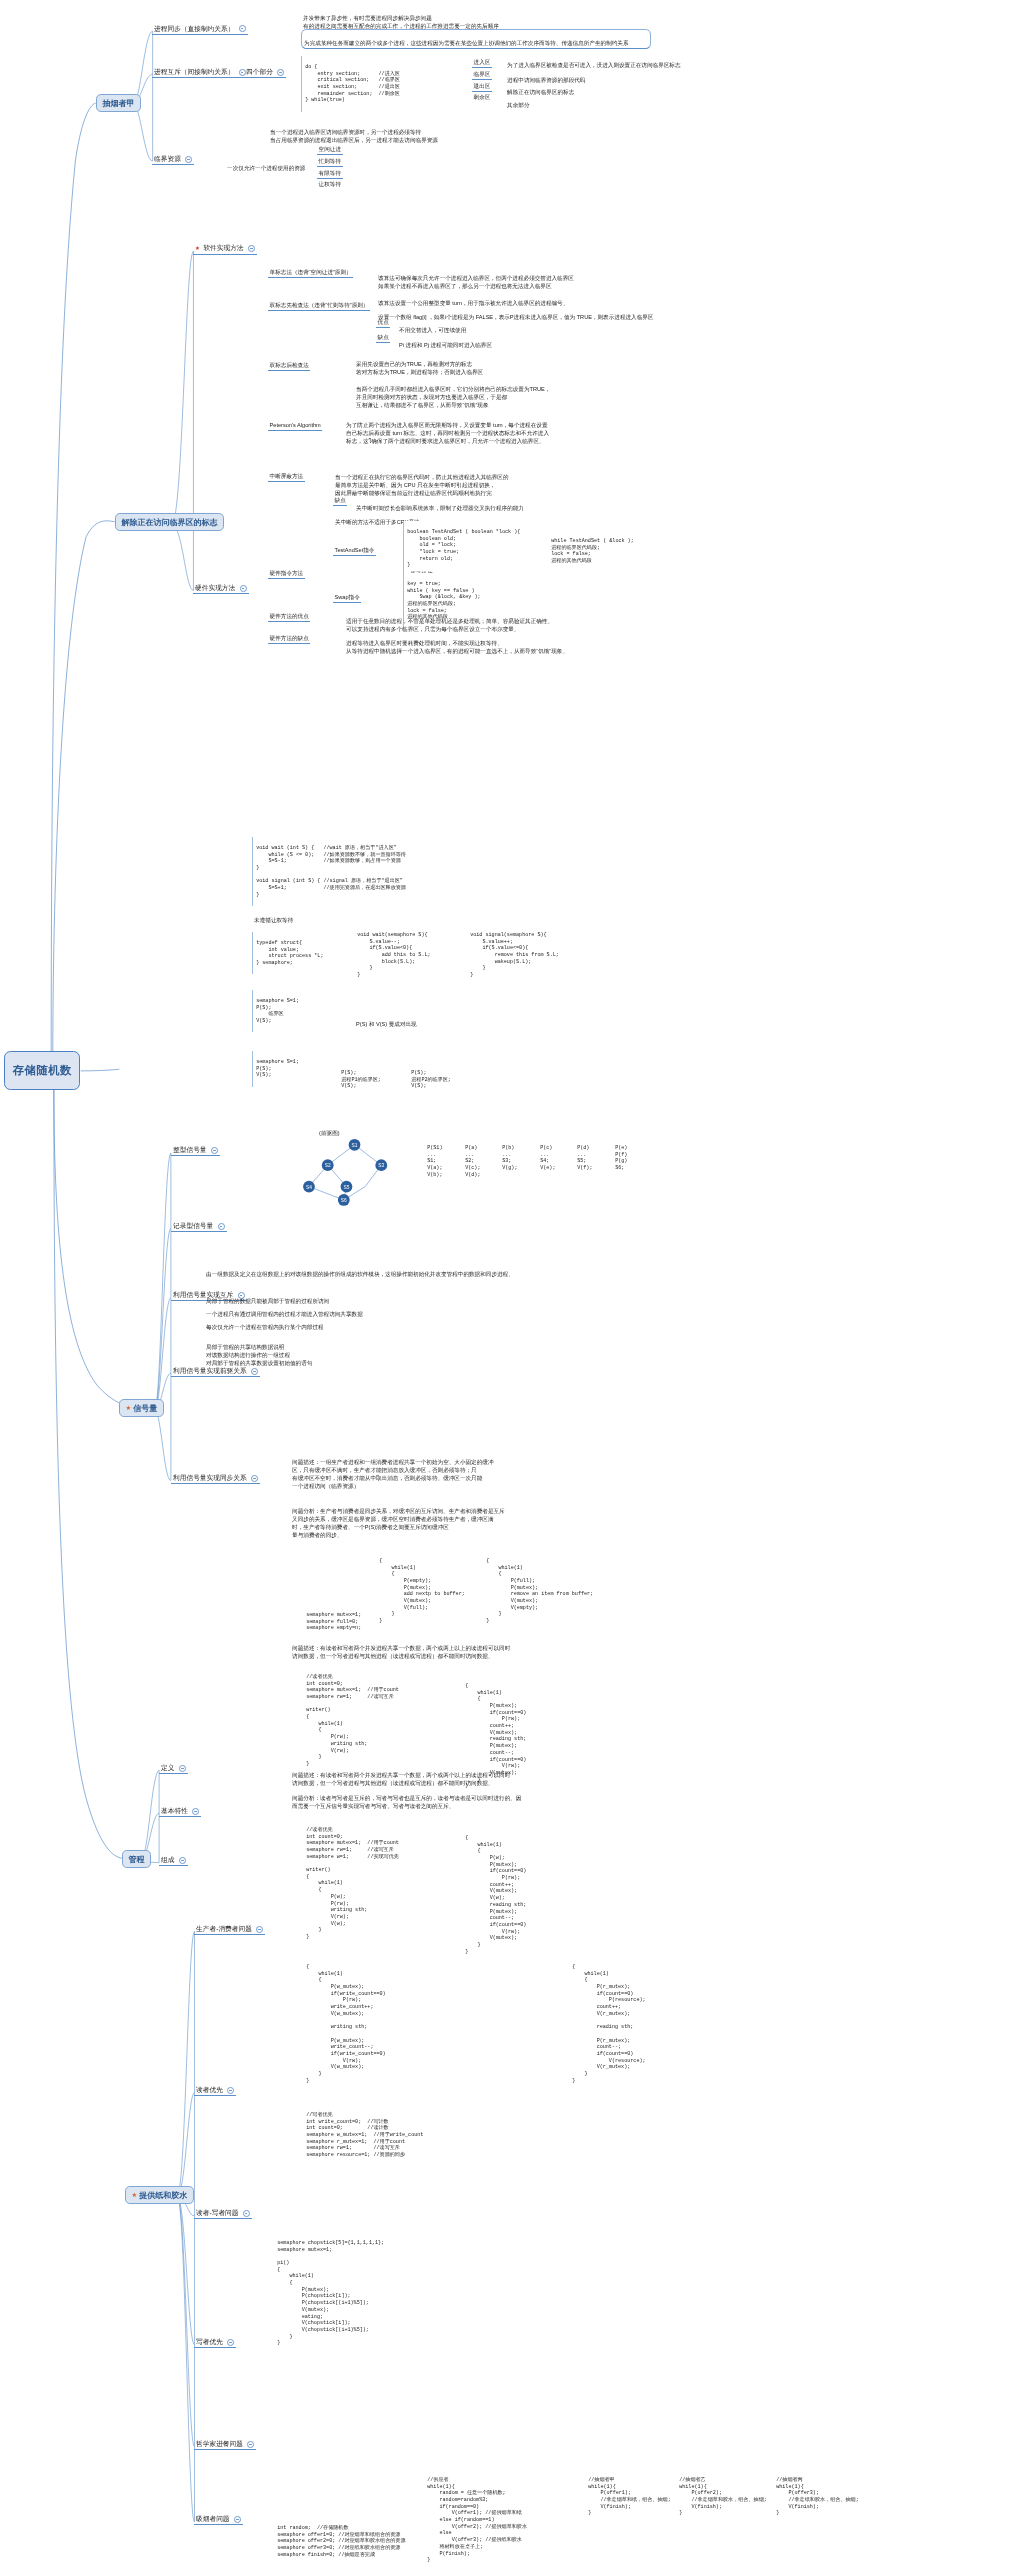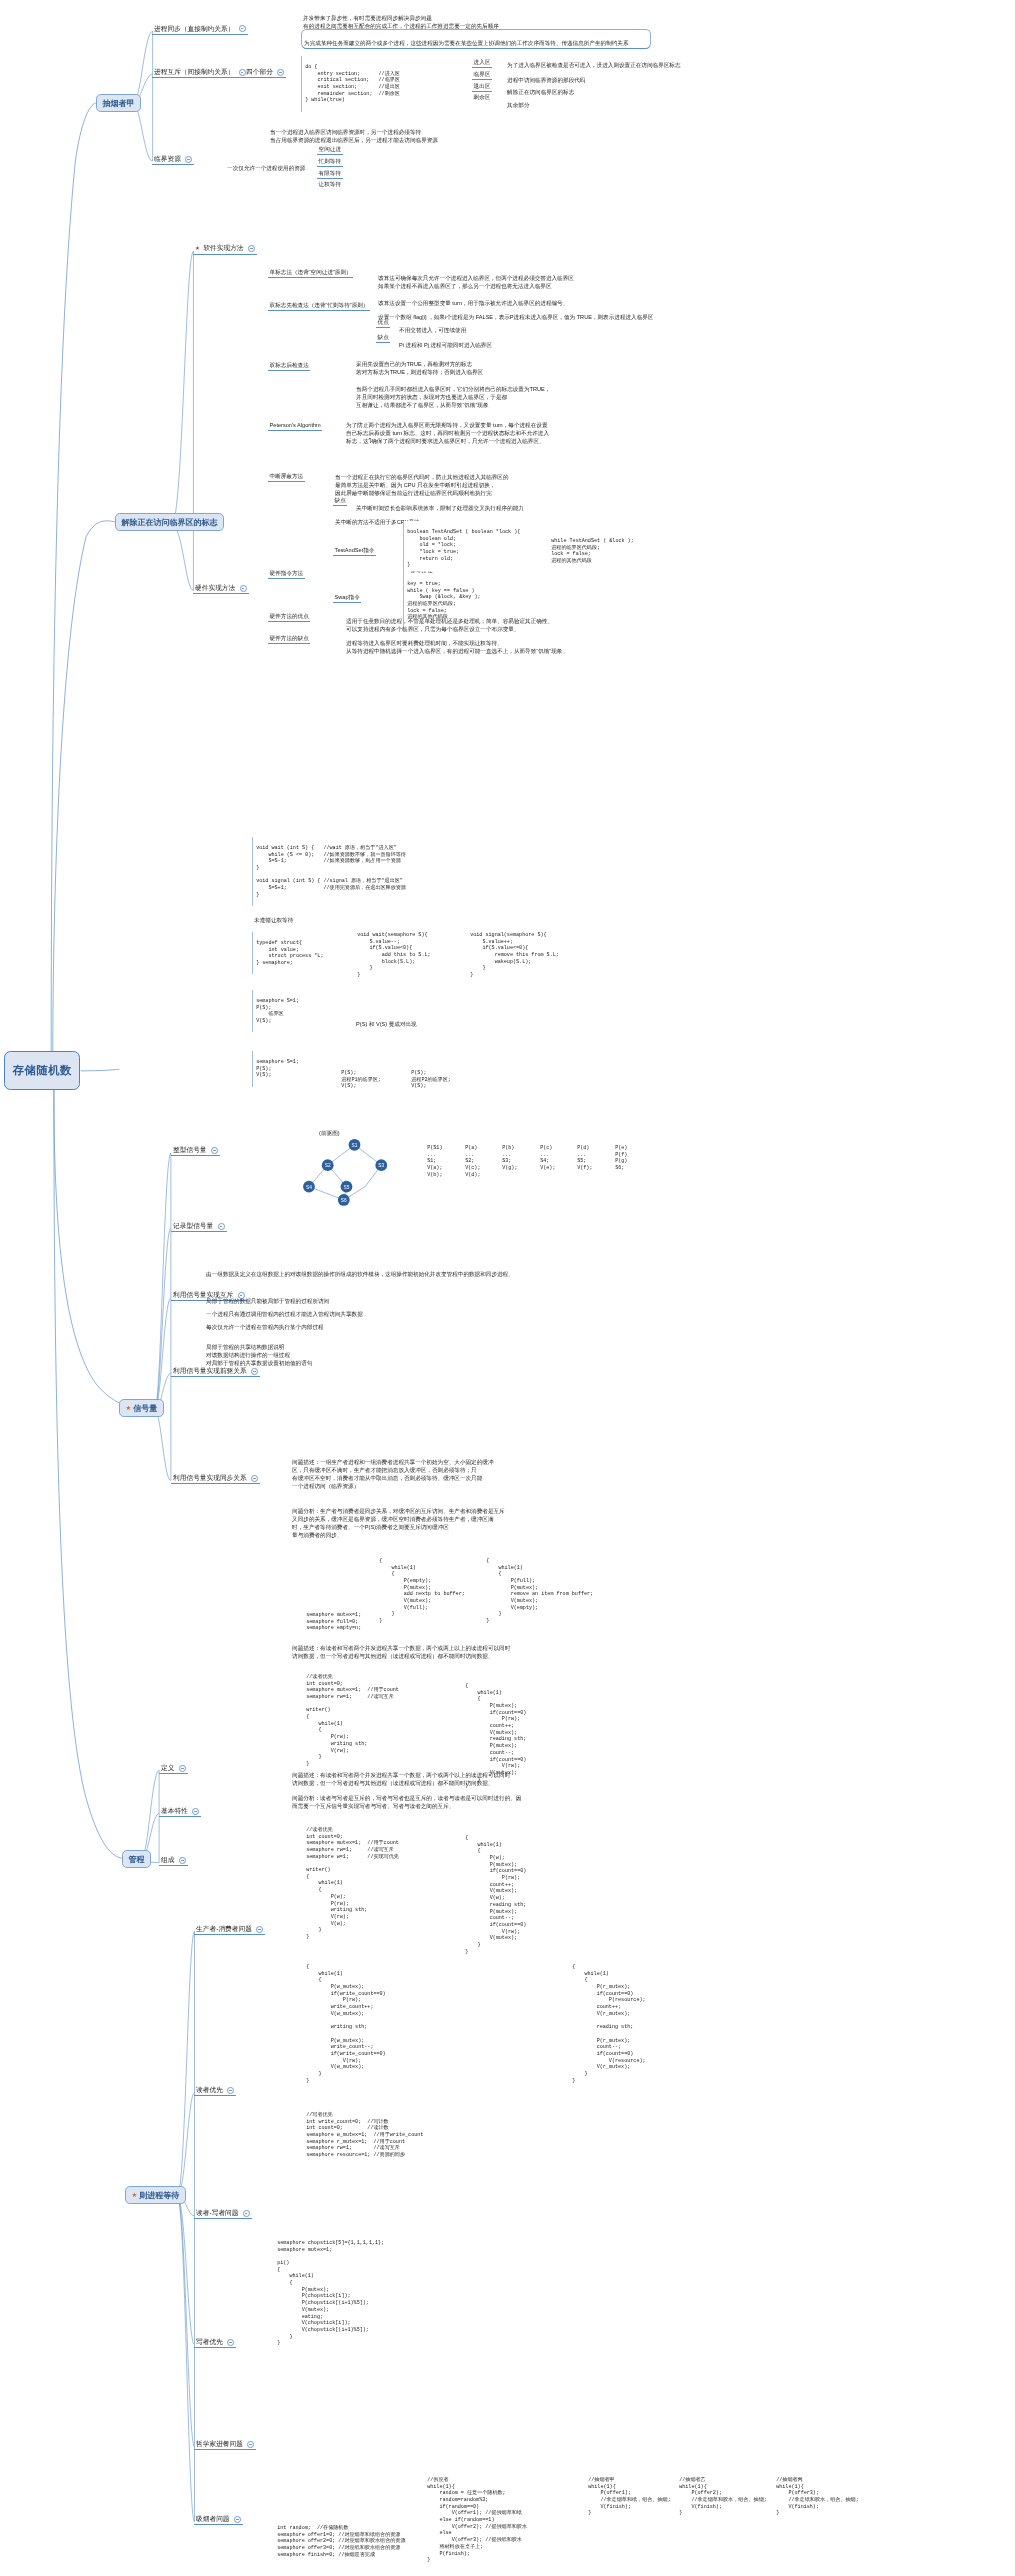--- a/index.html
+++ b/index.html
@@ -115,21 +115,21 @@
   </div>
   <div class="main" style="left:119px;top:1399px;height:18px;">
     <span class="star">★</span>
     <span>信号量</span>
   </div>
   <div class="main" style="left:122px;top:1850px;height:18px;">
     <span>管程</span>
   </div>
   <div class="main" style="left:125px;top:2186px;height:18px;">
     <span class="star">★</span>
-    <span>则进程等待</span>
+    <span>提供纸和胶水</span>
   </div>
 
   <div class="sub" style="left:152px;top:23.6px;">
     <span>进程同步（直接制约关系）</span>
     <span class="tinyicon"></span>
   </div>
   <div class="note plain" style="left:301px;top:5.4px;width:344px;">
     <span>并发带来了异步性，有时需要进程同步解决异步问题
 有的进程之间需要相互配合的完成工作，个进程的工作推进需要一定的先后顺序</span>
   </div>

